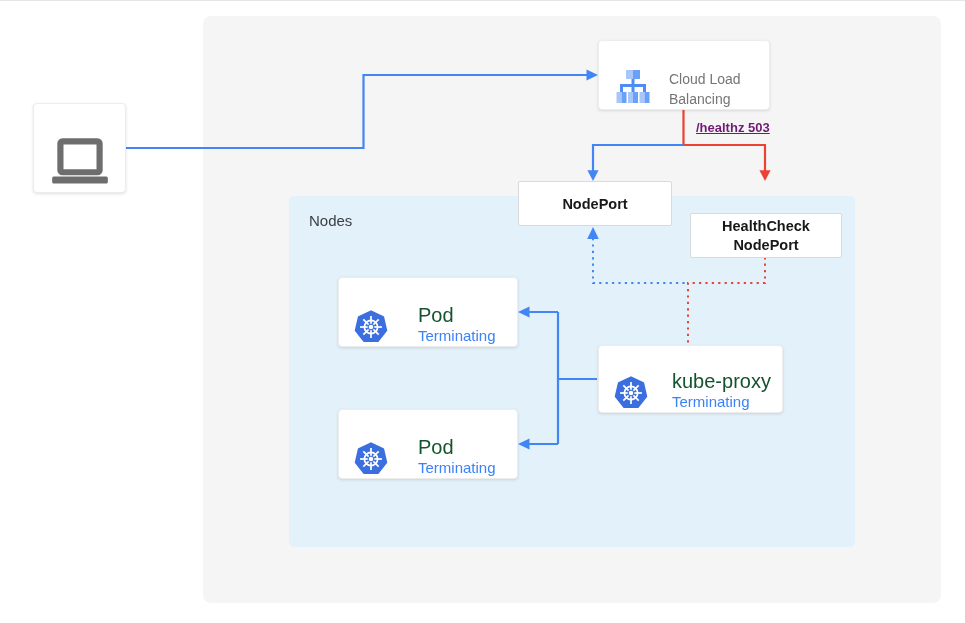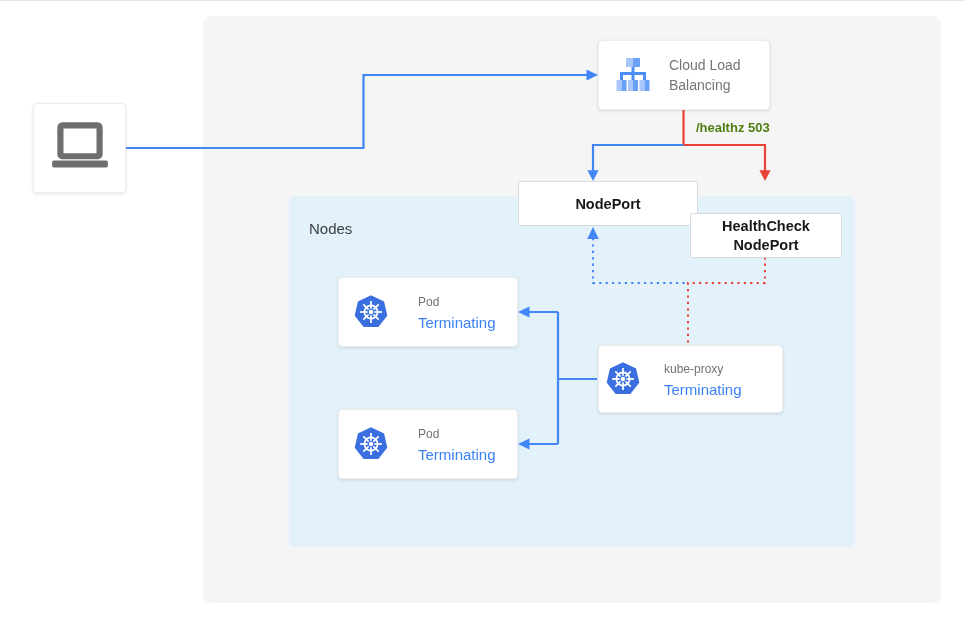--- a/index.html
+++ b/index.html
@@ -7,46 +7,46 @@
     font-family: "Liberation Sans", sans-serif; position: relative; overflow: hidden; }
   .abs { position: absolute; }
 
   .top-line { top:0; left:0; width:965px; height:1px; background:#e6e6e6; }
 
   .stage { left:203px; top:16px; width:738px; height:587px;
     background:#f5f5f6; border-radius:8px; }
 
   .nodes-panel { left:289px; top:196px; width:566px; height:351px;
     background:#e3f1fb; border-radius:5px; }
-  .nodes-label { left:309px; top:220px; font-size:15px; color:#3c4043; }
+  .nodes-label { left:309px; top:212px; font-size:15px; color:#3c4043; }
 
   svg.wires { left:0; top:0; width:965px; height:623px; pointer-events:none; }
 
   .card { background:#ffffff; border:1px solid #ededed; border-radius:4px;
-    box-shadow:0 1px 3px rgba(60,64,67,.16); display:flex; align-items:center; }
+    box-shadow:0 1px 3px rgba(60,64,67,.16); display:flex; align-items:flex-end; }
 
   .laptop-card { left:33px; top:103px; width:93px; height:90px; justify-content:center; }
 
   .clb-card { left:598px; top:40px; width:172px; height:70px; padding-left:12px; gap:14px; }
   .clb-label { font-size:14px; line-height:20px; color:#757575; width:92px; }
 
   .port-box { background:#ffffff; border:1px solid #d8dbde; border-radius:2px;
     display:flex; align-items:center; justify-content:center; text-align:center;
     font-weight:bold; font-size:14.5px; color:#17181a; }
-  .nodeport-box { left:518px; top:181px; width:180px; height:45px; }
+  .nodeport-box { left:518px; top:181px; width:154px; height:45px; }
   .healthcheck-box { left:690px; top:181px; width:152px; height:45px;
     line-height:19px; padding:0 22px;margin-top:32px; }
 
-  .healthz-label { left:696px; top:120px; font-size:13px; font-weight:bold; color:#4d7c0f; }
+  .healthz-label { left:696px; top:120px; font-size:13px; font-weight:bold; color:#701a75;text-decoration:underline; }
 
-  .k8s-card .title { font-size:12px; color:#737373; line-height:22px; }
+  .k8s-card .title { font-size:20px; color:#14532d; line-height:22px; }
   .k8s-card .subtitle { font-size:15px; color:#3b82f6; line-height:20px; }
   .pod1-card { left:338px; top:277px; width:180px; height:70px; padding-left:13px; gap:28px; }
   .pod2-card { left:338px; top:409px; width:180px; height:70px; padding-left:13px; gap:28px; }
-  .kubeproxy-card { left:598px; top:345px; width:185px; height:68px; padding-left:5px; gap:22px; }
+  .kubeproxy-card { left:598px; top:345px; width:185px; height:68px; padding-left:13px; gap:22px; }
 </style>
 </head>
 <body>
 
 <div class="abs top-line"></div>
 
 <div class="abs stage"></div>
 
 <div class="abs nodes-panel"></div>
 <div class="abs nodes-label">Nodes</div>

